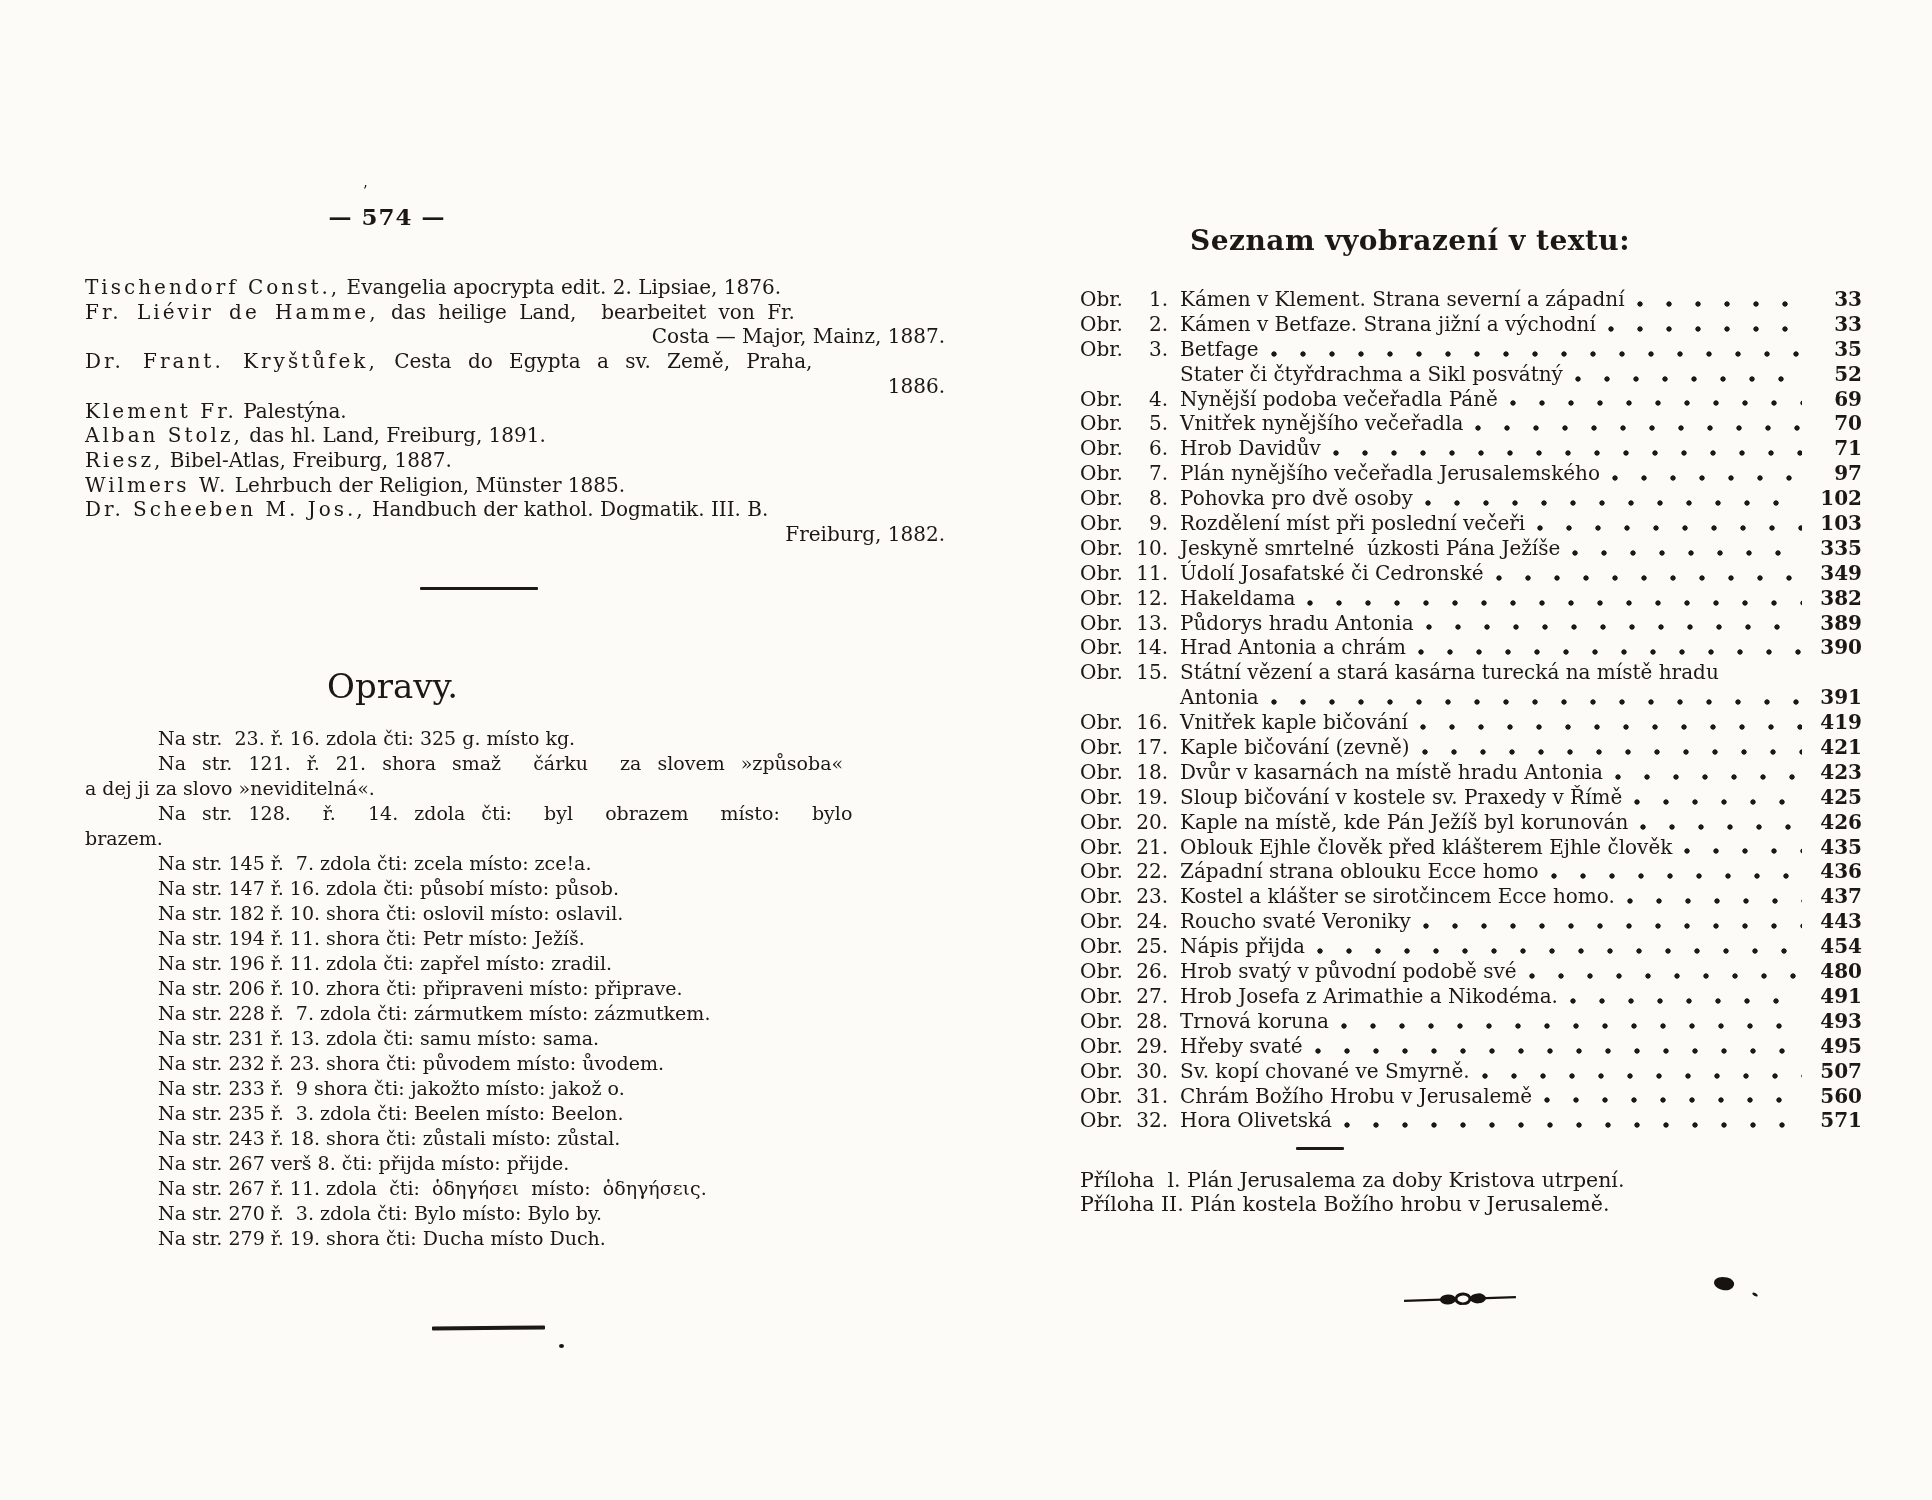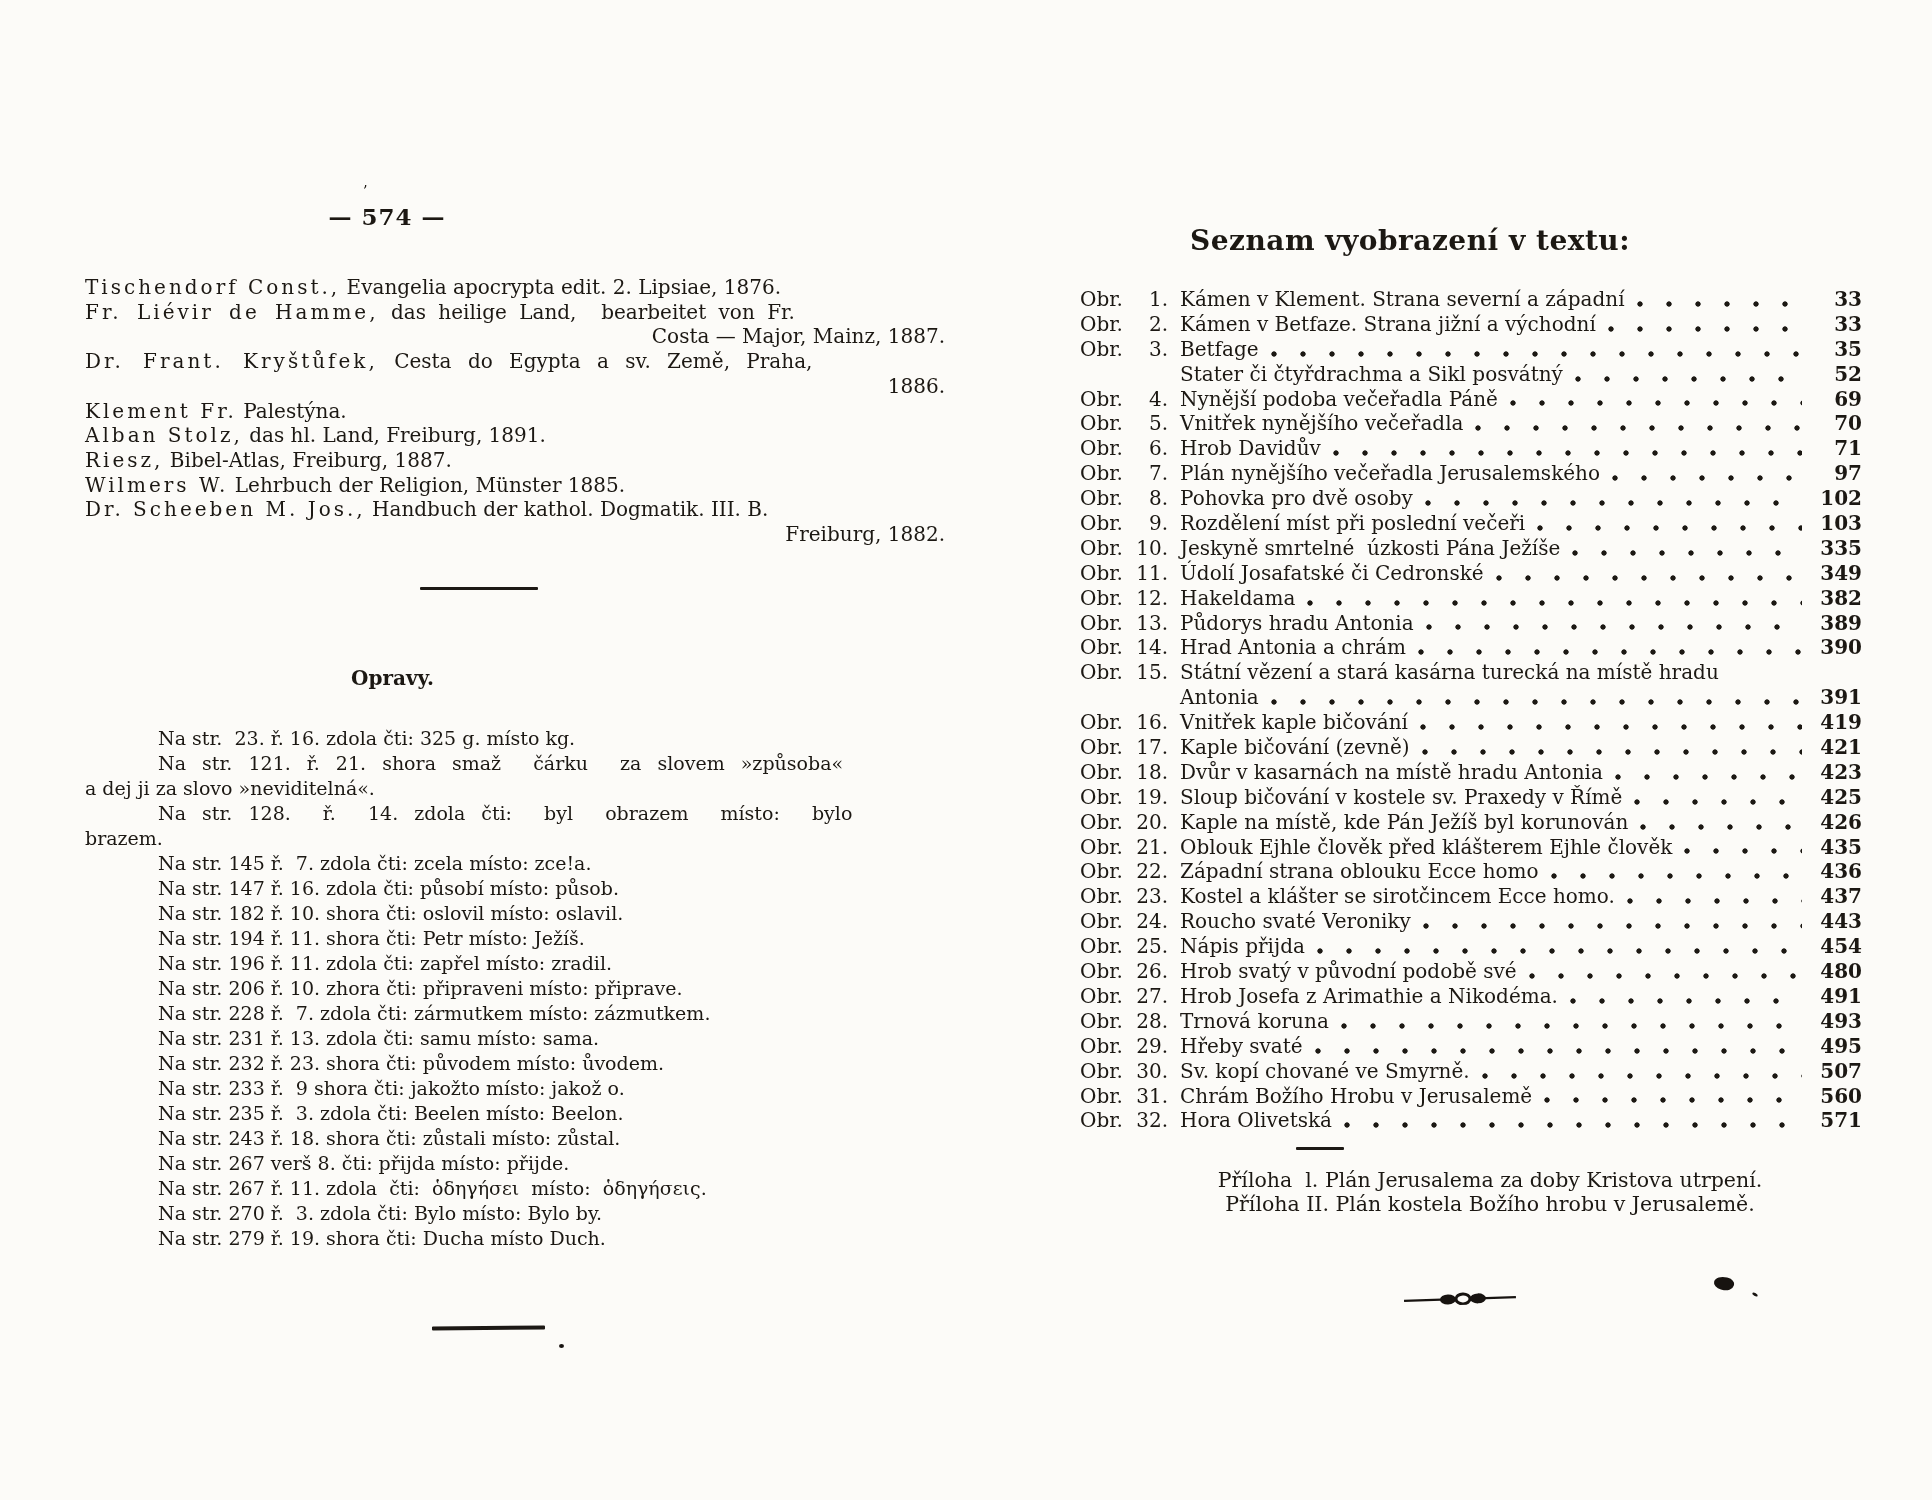--- a/index.html
+++ b/index.html
@@ -11,38 +11,38 @@
   
   .pageno{font-size:23px;font-weight:bold;letter-spacing:1px;}
   .artifact{font-size:14px;}
   .bib{font-size:20px;line-height:24.7px;}
   .bib-line{white-space:pre;}
   .bib-line .sp{letter-spacing:3px;}
   .cont{padding-left:56px;text-align:right;}
   .w1{word-spacing:6px;}
   .w2{word-spacing:10px;}
   .rule{background:#1d1915;border-radius:1px;}
-  .h-opravy{font-size:20px;font-weight:bold;}
+  .h-opravy{font-size:34px;font-weight:normal;}
   .cors{font-size:19px;line-height:25px;}
   .cor-line{white-space:pre;padding-left:73px;}
   .cor-line.flush{padding-left:0;}
 
   
   .h-seznam{font-size:28px;font-weight:bold;letter-spacing:0.5px;}
   .list{font-size:20px;width:782px;}
   .row{display:flex;height:24.9px;line-height:24.9px;white-space:pre;}
   .lab{width:52px;flex:0 0 auto;}
   .num{width:36px;flex:0 0 auto;text-align:right;margin-right:12px;}
   .ttl{flex:0 0 auto;}
   .leader{flex:1 1 auto;margin:0 10px 0 6px;
      background-image:radial-gradient(circle at 3px 3px,#1c1813 2.3px,rgba(0,0,0,0) 3px);
      background-size:29px 6px;background-repeat:repeat-x;background-position:left 6px bottom 5px;}
   .row.nopage .leader{background:none;}
   .pg{flex:0 0 auto;min-width:50px;text-align:right;font-weight:bold;}
-  .apx{font-size:20.5px;line-height:24px;text-align:center;}
+  .apx{font-size:20.5px;line-height:24px;}
   .apx-line{white-space:pre;}
 
   .blob{background:#171310;}
 </style>
 </head>
 <body>
 
 <div class="page">
 
   <span class="abs artifact" style="left:363px;top:183px;">’</span>

